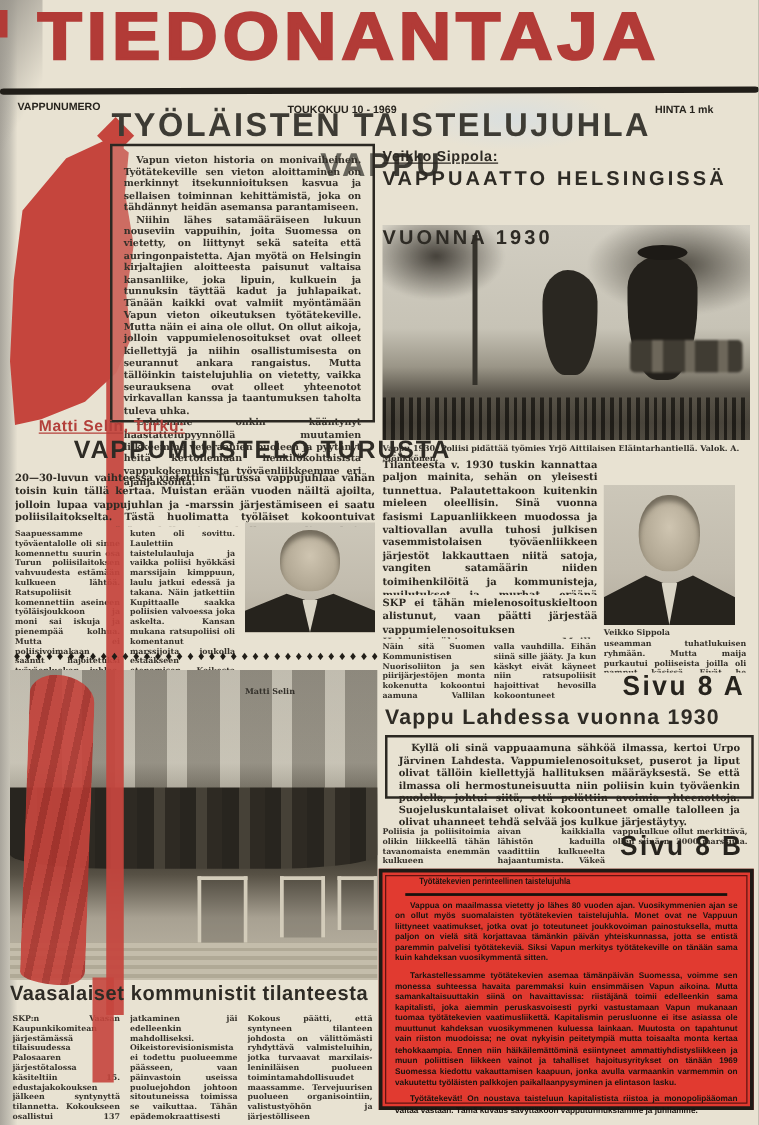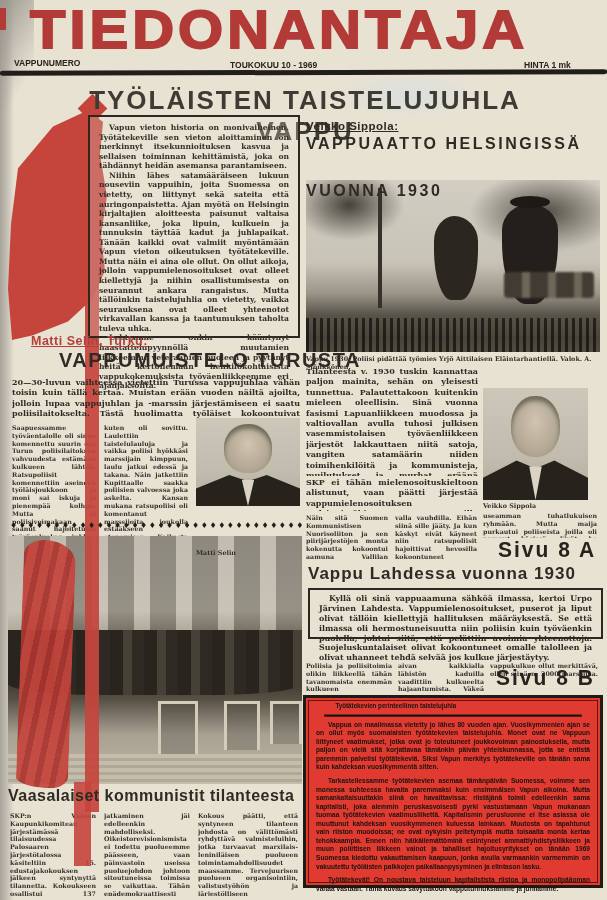--- a/index.html
+++ b/index.html
@@ -12,21 +12,21 @@
   .edge-top-left{left:0;top:0;width:34px;height:120px;
     background:linear-gradient(120deg,#9b978e 0%,rgba(155,151,142,0) 70%);z-index:1;}
   .stain1{left:330px;top:70px;width:160px;height:50px;background:radial-gradient(closest-side,rgba(214,222,226,.8),rgba(214,222,226,0));z-index:1;}
   .stain2{left:60px;top:620px;width:40px;height:200px;background:radial-gradient(closest-side,rgba(240,236,220,.5),rgba(240,236,220,0));z-index:1;}
 
   
   .masthead{left:30px;top:4px;width:545px;height:56px;line-height:56px;
     font-family:"Liberation Sans",sans-serif;font-weight:bold;font-size:58px;letter-spacing:4px;
     color:#b23b37;-webkit-text-stroke:2px #b23b37;transform:scaleY(.92);transform-origin:top left;z-index:4;}
   .red-tick{left:0;top:8px;width:6px;height:22px;background:#b23b37;z-index:4;}
-  .dateline{font-family:"Liberation Sans",sans-serif;font-weight:bold;font-size:8.5px;color:#27241e;z-index:4;}
+  .dateline{font-family:"Liberation Sans",sans-serif;font-weight:bold;font-size:8.5px;color:#27241e;z-index:4;margin-top:22px;}
   .rule-thick{left:0;top:70px;width:607px;height:5px;background:#211e19;border-radius:3px/2px;transform:rotate(-.15deg);z-index:4;}
 
   .main-headline{left:40px;top:85px;width:530px;text-align:center;
     font-family:"Liberation Sans",sans-serif;font-weight:bold;font-size:26px;letter-spacing:2px;
     color:#3d3b34;z-index:4;transform:scaleY(1.02);}
 
   
   .flag-finial{left:82px;top:98px;width:21px;height:21px;background:#c5453d;transform:rotate(45deg);z-index:3;}
   .flag-pole{left:85px;top:112px;width:14px;height:700px;background:#c5453d;opacity:.93;z-index:3;}
   .flag-body{left:8px;top:108px;width:100px;height:232px;background:#c5453d;z-index:3;

